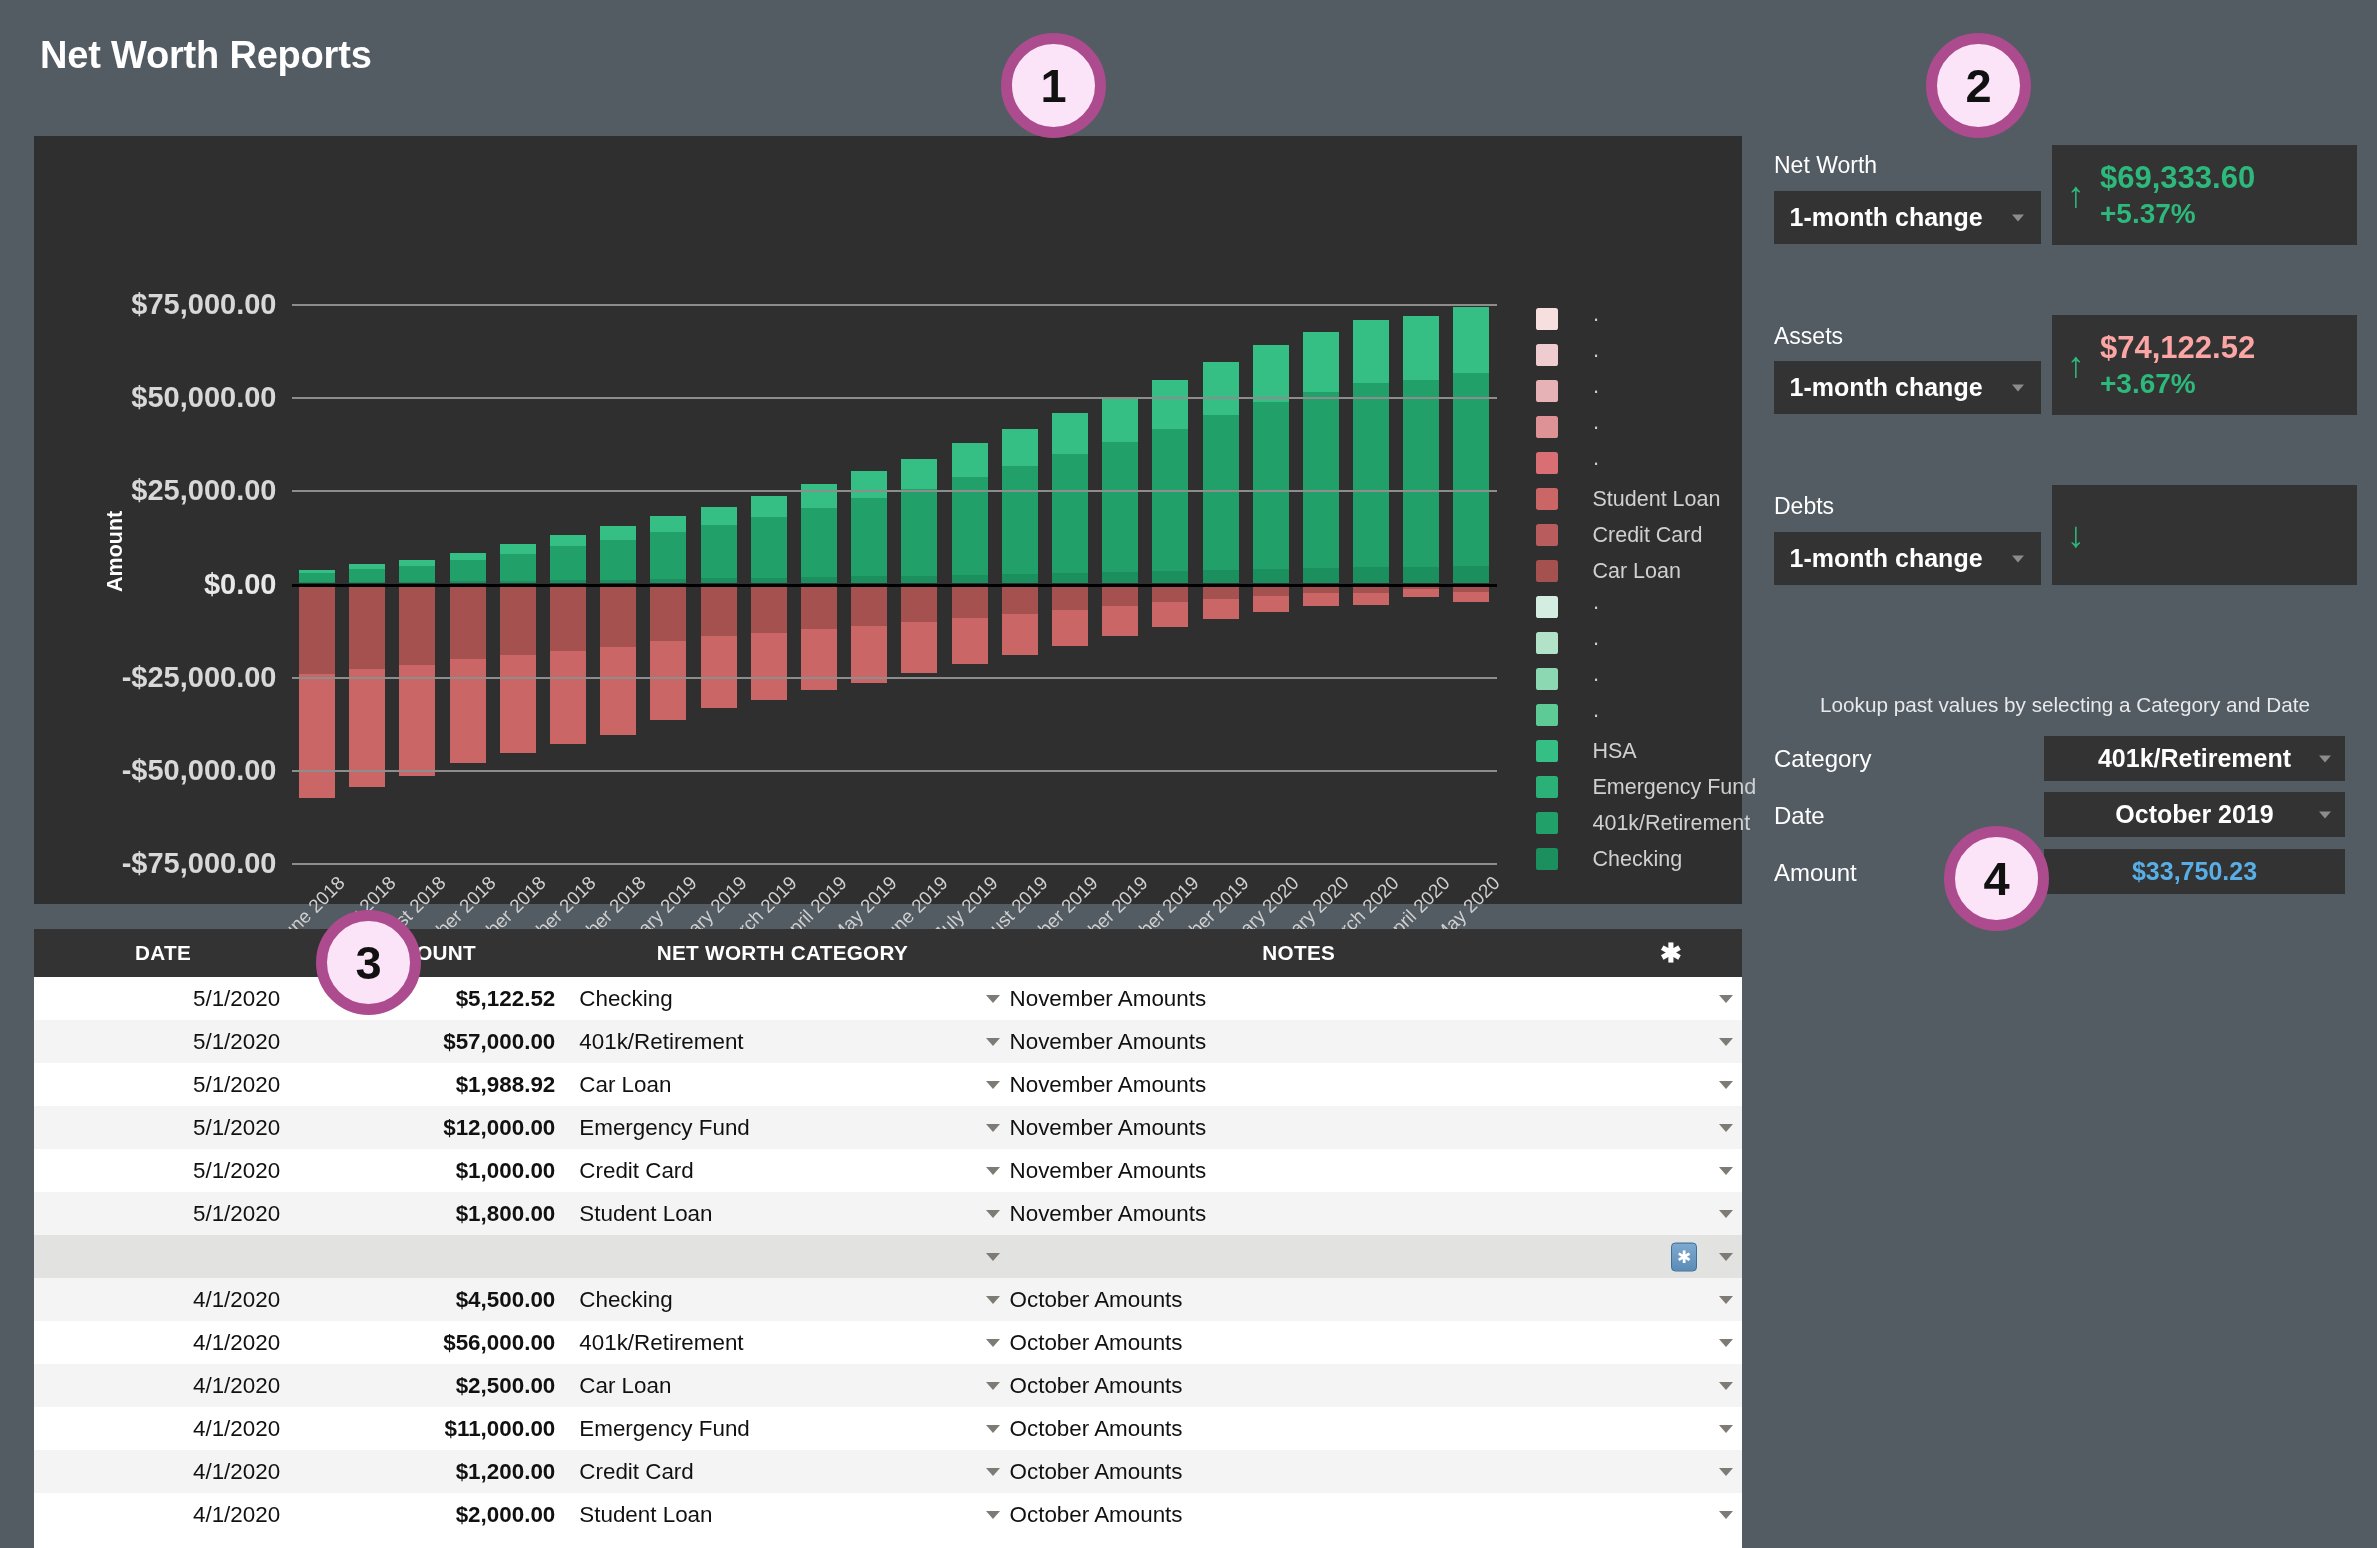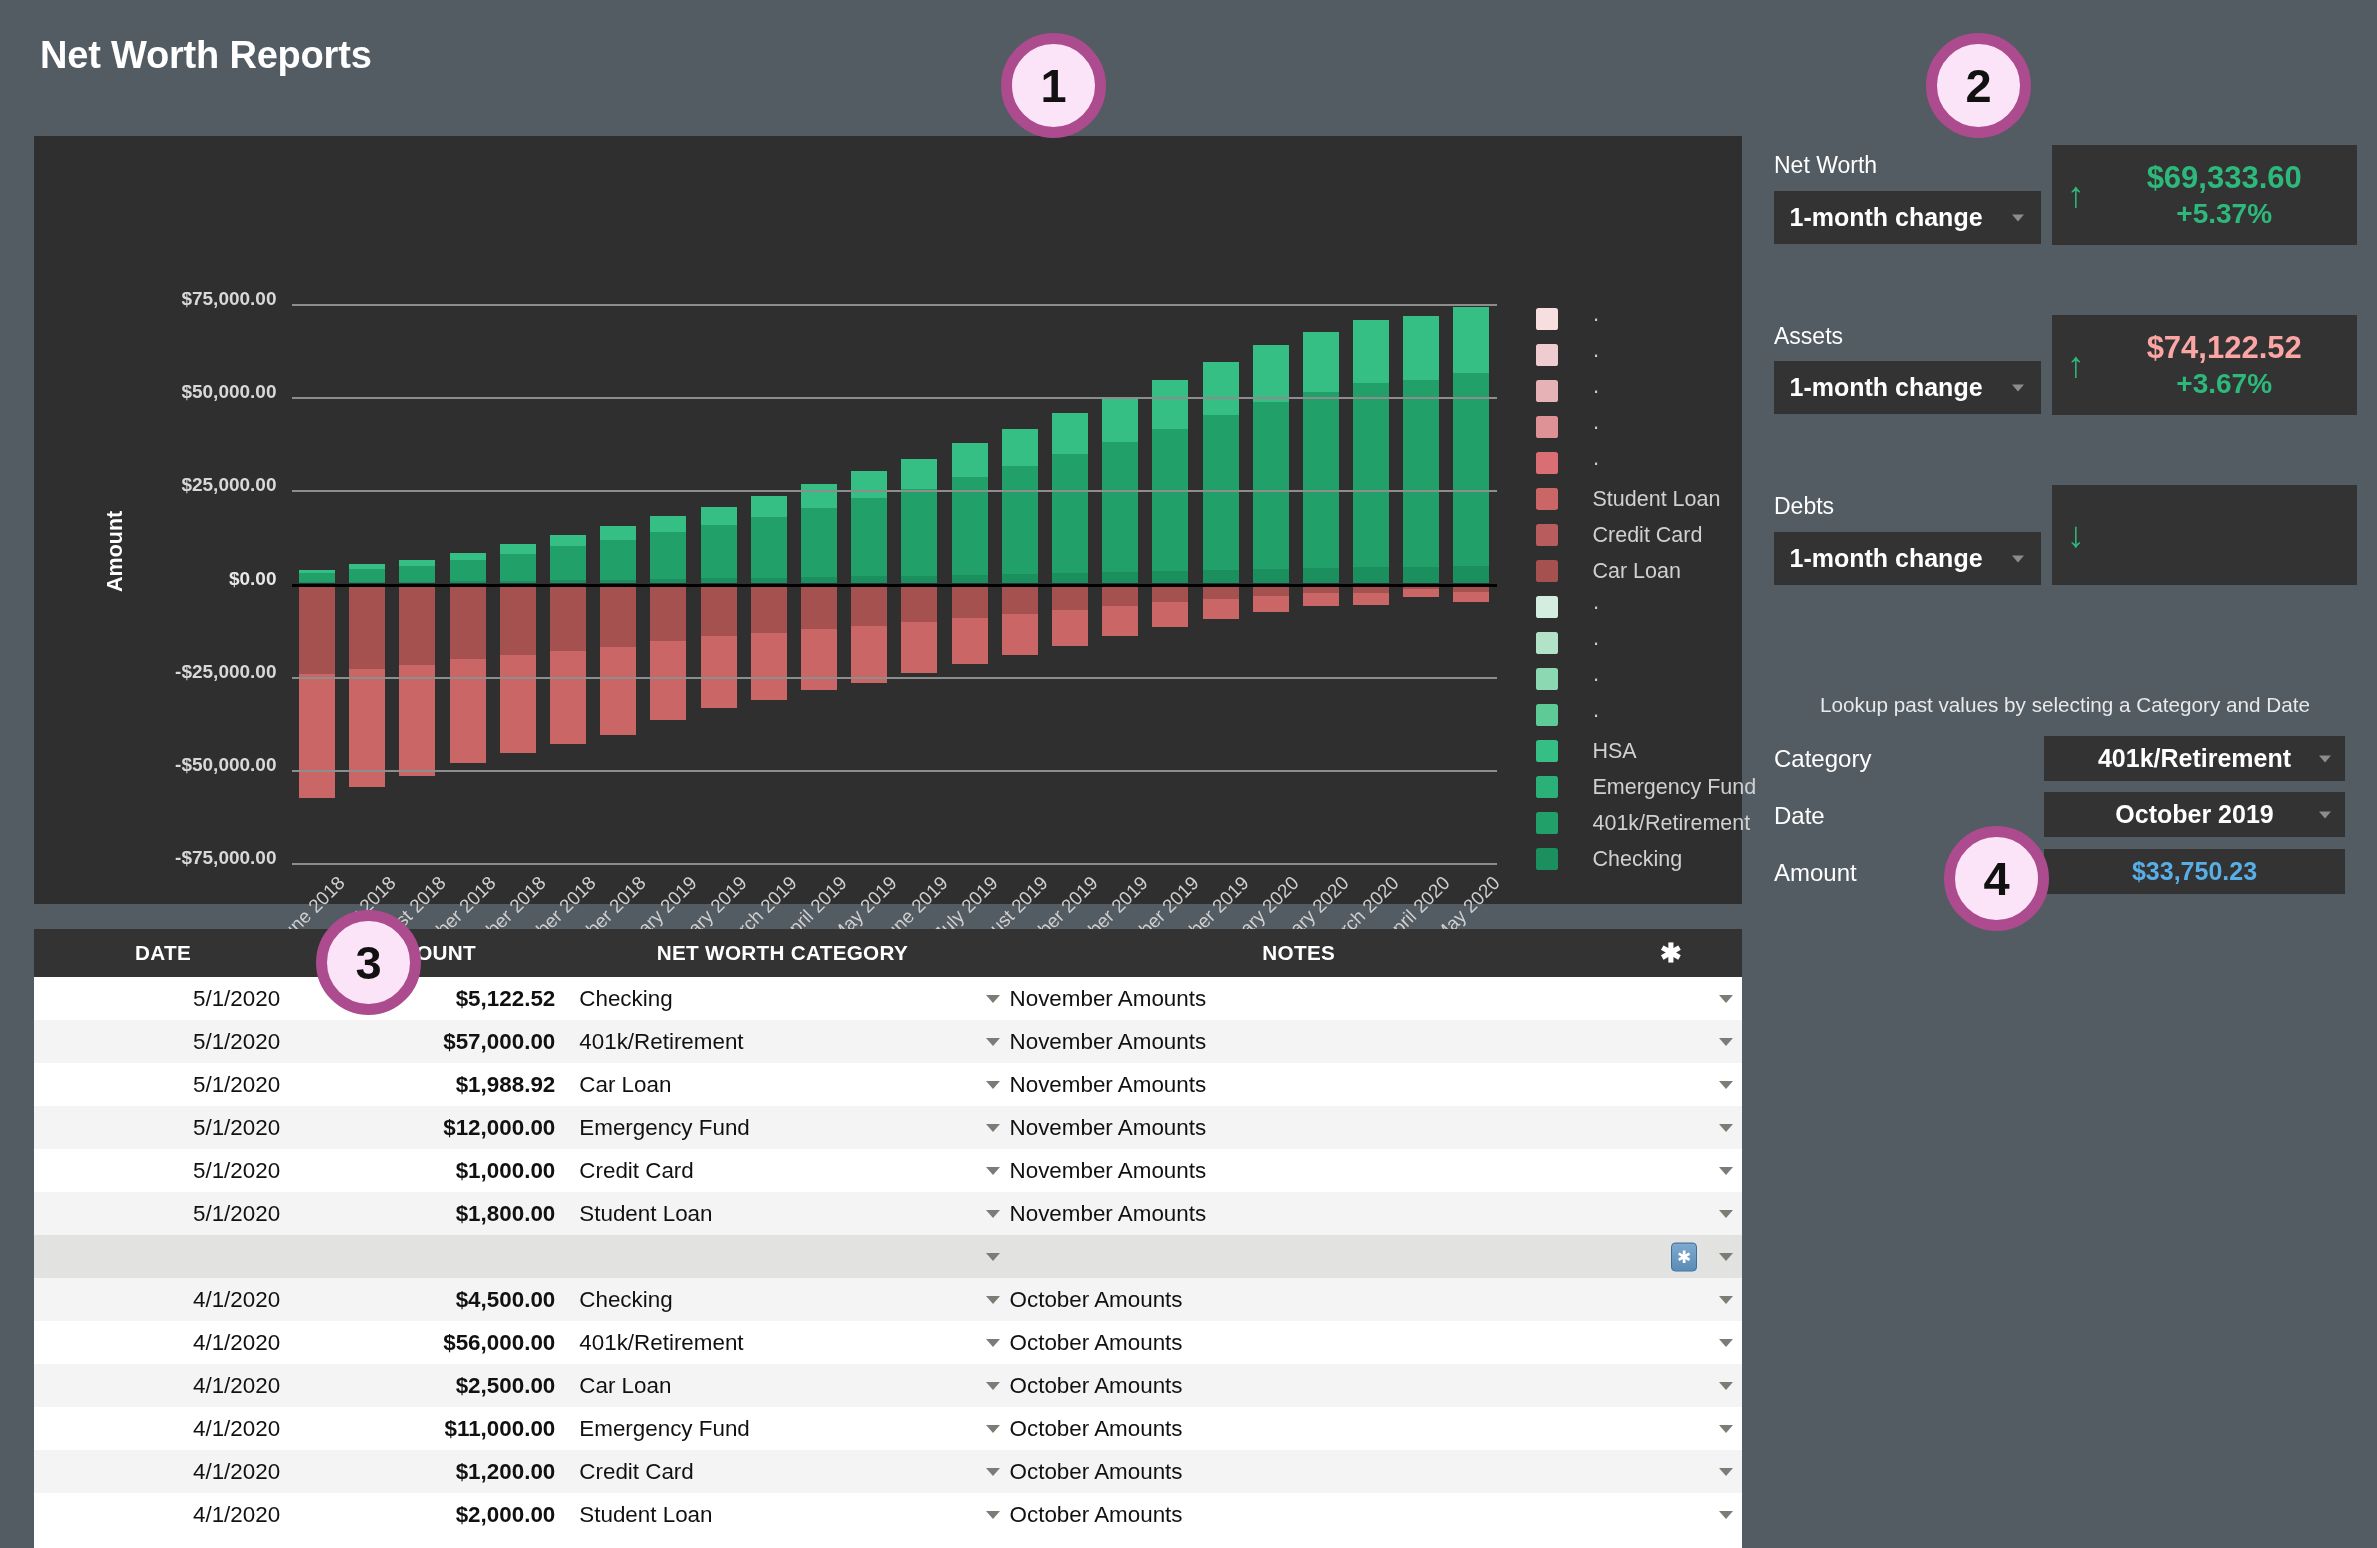--- a/index.html
+++ b/index.html
@@ -63,21 +63,21 @@
     position: absolute; left: 258px; top: 168px;
     width: 1205px; height: 559px;
   }
   .gridline {
     position: absolute; left: 0; width: 100%; height: 1.7px;
     background: #8d8d8d;
   }
   .gridline .tick-label {
     position: absolute; right: 100%; top: -16.3px;
     margin-right: 15.5px; white-space: nowrap;
-    color: #d8d8d8; font-size: 19px; font-weight: bold;
+    color: #d8d8d8; font-size: 29px; font-weight: bold;
   }
   .gridline.zero { background: #000000; height: 2.6px; z-index: 6; }
   .gridline.zero .tick-label { color: #e8e8e8; }
 
   .bars { position: absolute; inset: 0; }
   .barcol { position: absolute; bottom: 0; top: 0; }
   .bar-pos, .bar-neg {
     position: absolute; left: 0; right: 0;
     display: flex; flex-direction: column-reverse;
   }
@@ -117,21 +117,21 @@
   .stat-select .caret { position: absolute; right: 17px; top: 50%; transform: translateY(-50%); }
   .stat-box {
     position: absolute; width: 305px; height: 100px;
     background: #333333;
     display: flex; align-items: center;
   }
   .stat-arrow {
     width: 48px; text-align: center; font-size: 36px; line-height: 1;
     color: #2db97b; font-weight: bold;
   }
-  .stat-vals { flex: 1; text-align: center; padding-right: 8.6px; }
+  .stat-vals { flex: 1; text-align: left; padding-right: 8.6px; }
   .stat-amount { font-size: 31px; font-weight: bold; line-height: 1.18; }
   .stat-pct { font-size: 28px; font-weight: bold; line-height: 1.18; }
 
   .lookup-caption {
     position: absolute; left: 1764px; top: 693px; width: 602px;
     text-align: center; color: #e7e9ea; font-size: 20.7px;
   }
   .lookup-label {
     position: absolute; left: 1774px;
     color: #ffffff; font-size: 24px;

